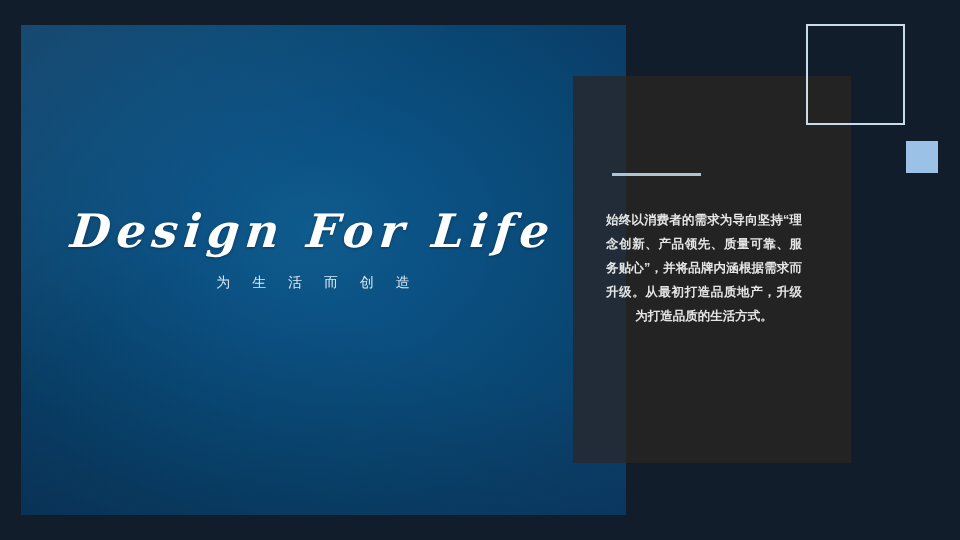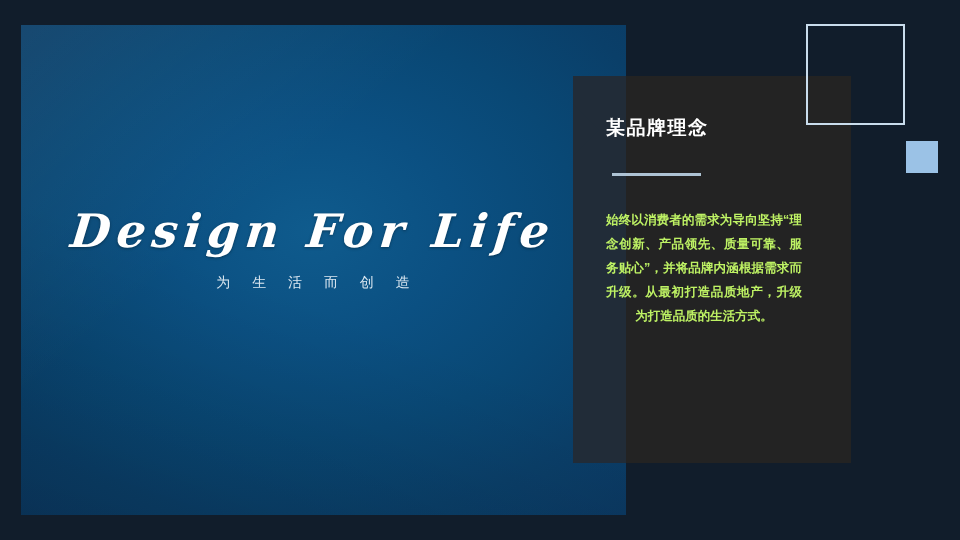--- a/index.html
+++ b/index.html
@@ -121,21 +121,21 @@
     height: 3px;
     background: #aec3d4;
   }
   #panel-body {
     position: absolute;
     left: 606px;
     top: 208px;
     width: 196px;
     font-size: 12.5px;
     line-height: 24px;
-    color: #bef264;
+    color: #e5e5e5;
     text-align: justify;
     text-align-last: center;
     font-weight: 600;
   }
 
   
   #outline-square {
     position: absolute;
     left: 806px;
     top: 24px;
@@ -165,21 +165,20 @@
 
   <div id="headline-block">
     <div id="script-title">Design For Life</div>
     <div id="script-subtitle">为 生 活 而 创 造</div>
   </div>
 
   <div id="content-panel"></div>
   <div id="content-panel-overlap"></div>
   <div id="panel-chevron"></div>
 
-  <div id="panel-title">某品牌理念</div>
 
   <div id="panel-rule"></div>
 
   <div id="panel-body">始终以消费者的需求为导向坚持“理念创新、产品领先、质量可靠、服务贴心”，并将品牌内涵根据需求而升级。从最初打造品质地产，升级为打造品质的生活方式。</div>
 
   <div id="outline-square"></div>
   <div id="accent-square"></div>
 
 </div>
 

